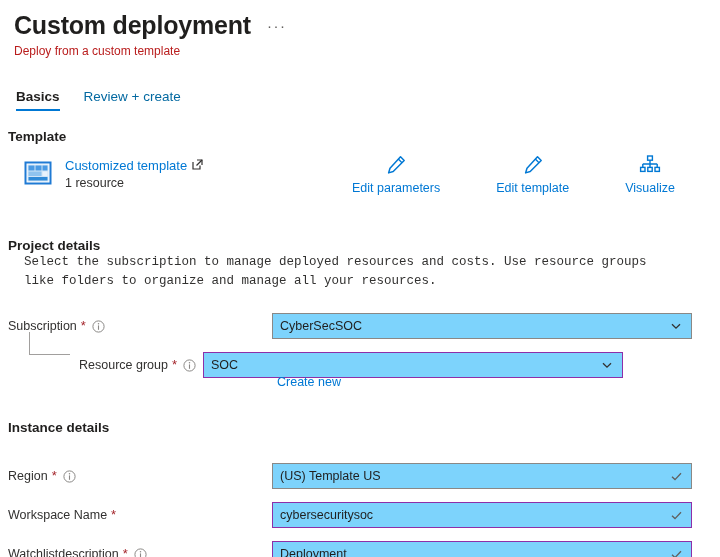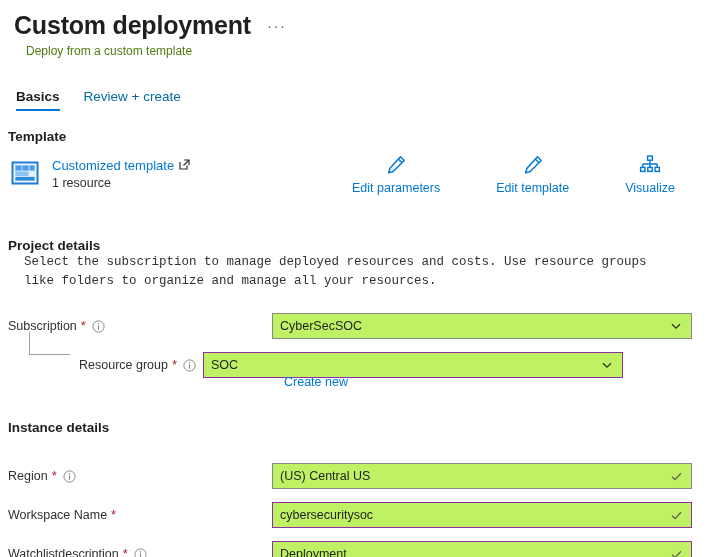--- a/index.html
+++ b/index.html
@@ -33,24 +33,24 @@
     margin-left: 16px;
     margin-top: 11px;
     font-size: 15px;
     color: #605e5c;
     letter-spacing: 1.5px;
     line-height: 10px;
     cursor: pointer;
     user-select: none;
   }
   .page-subtitle {
-    padding-left: 26px;
+    padding-left: 14px;
     margin-top: 3px;
     font-size: 12px;
-    color: #4d7c0f;
+    color: #b91c1c;
     line-height: 16px;
   }
 
   
   .tabs {
     display: flex;
     margin-top: 30px;
     padding-left: 16px;
     gap: 24px;
   }
@@ -87,21 +87,21 @@
     padding-right: 30px;
     line-height: 19px;
     max-width: 660px;
   }
 
   
   .template-row {
     display: flex;
     align-items: flex-start;
     margin-top: 12px;
-    padding-left: 10px;
+    padding-left: 23px;
   }
   .template-icon {
     width: 30px;
     height: 30px;
     flex: 0 0 auto;
     margin-top: 2px;
   }
   .template-text {
     margin-left: 12px;
   }
@@ -170,21 +170,21 @@
     margin-left: 2px;
   }
 
   .field {
     position: absolute;
     left: 272px;
     width: 420px;
     height: 26px;
     box-sizing: border-box;
     border: 1px solid #8a8886;
-    background: #bef264;
+    background: #7dd3fc;
     display: flex;
     align-items: center;
     padding: 0 4px 0 7px;
     font-size: 12.5px;
     color: #201f1e;
     cursor: pointer;
   }
   .field.focused { border: 1px solid #8a2be2; border-color: #8e2fa8; }
   .field .value { flex: 1; overflow: hidden; white-space: nowrap; }
   .field .end-glyph {
@@ -192,21 +192,21 @@
     height: 16px;
     flex: 0 0 auto;
     margin-right: 3px;
     display: flex;
     align-items: center;
     justify-content: center;
   }
 
   .create-new {
     position: absolute;
-    left: 284px;
+    left: 277px;
     font-size: 12.5px;
     color: #0078d4;
     cursor: pointer;
   }
 
   
   .tree-connector {
     position: absolute;
     left: 29px;
     top: 332px;
@@ -360,21 +360,21 @@
     <span class="req">*</span>
     <span class="info-icon">
       <svg width="13" height="13" viewBox="0 0 13 13">
         <circle cx="6.5" cy="6.5" r="5.6" fill="none" stroke="#8a8886" stroke-width="1"></circle>
         <circle cx="6.5" cy="3.7" r="0.75" fill="#8a8886"></circle>
         <rect x="5.95" y="5.4" width="1.1" height="4.4" fill="#8a8886"></rect>
       </svg>
     </span>
   </div>
   <div class="field">
-    <span class="value">(US) Central US</span>
+    <span class="value">(US) Template US</span>
     <span class="end-glyph">
       <svg width="13" height="13" viewBox="0 0 13 13">
         <path d="M2 6.8 L5 9.6 L11 3.2" fill="none" stroke="#605e5c" stroke-width="1.3"></path>
       </svg>
     </span>
   </div>
 </div>
 
 <div class="form-row" style="margin-top:13px;">
   <div class="form-label">

